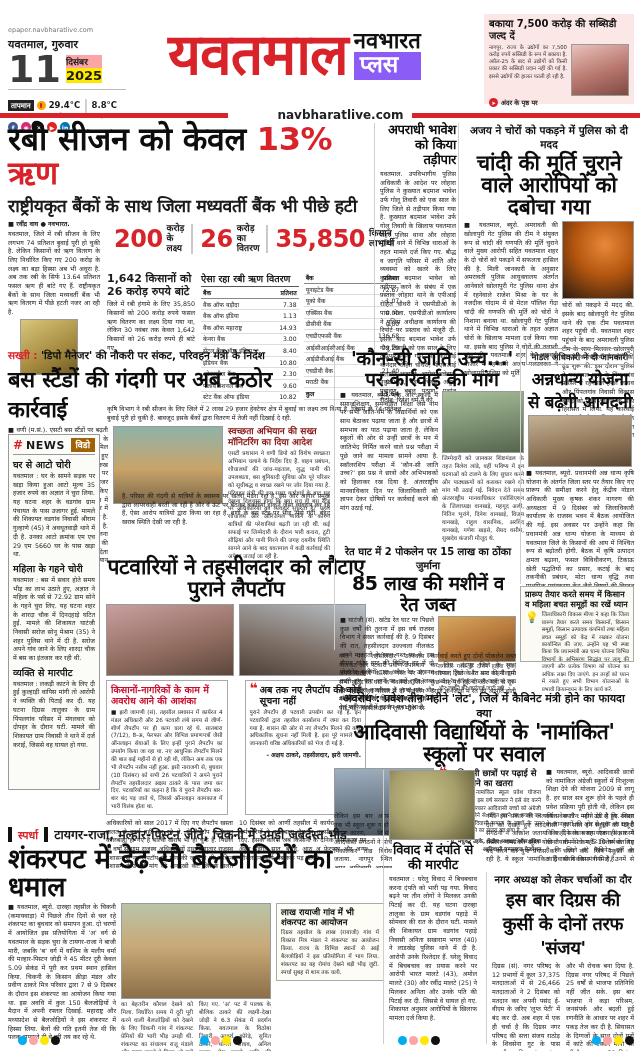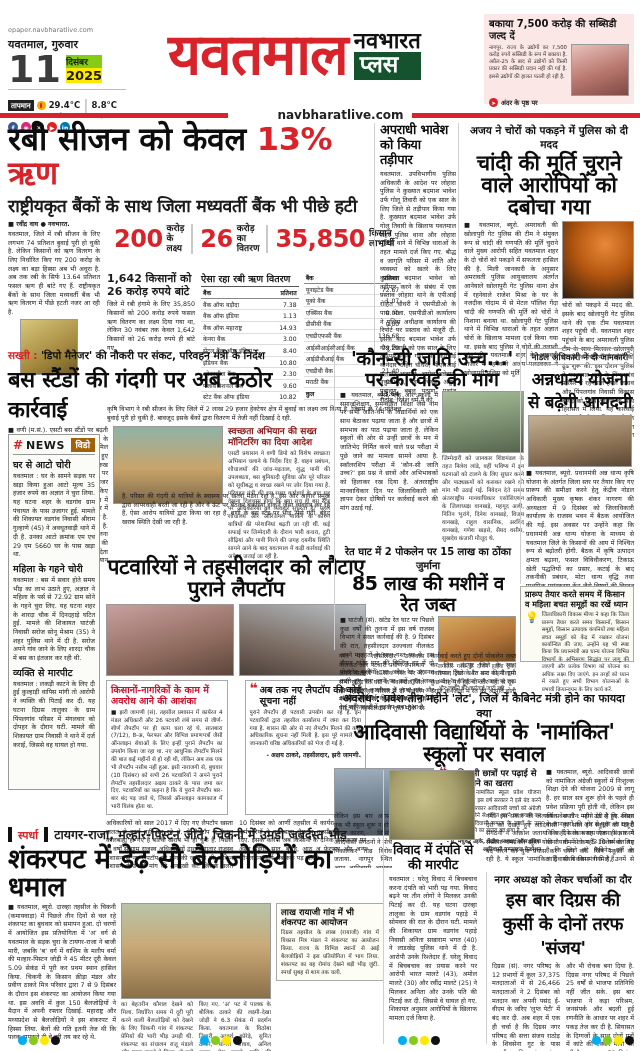--- a/index.html
+++ b/index.html
@@ -29,21 +29,21 @@
   .tval{font-size:8.5px;font-weight:800;}
   .tsub{font-size:5px;color:#666;display:block;text-align:center;}
   .tsep{color:#bbb;}
   .social{display:flex;gap:3px;margin-top:4px;}
   .sic{width:10px;height:10px;border-radius:50%;color:#fff;font-size:6px;font-weight:700;
        display:flex;align-items:center;justify-content:center;}
   .mh-title{position:absolute;left:168px;top:26px;width:300px;display:flex;align-items:center;}
   .title-red{font-size:57px;font-weight:800;color:#d8232a;line-height:1;letter-spacing:-1px;}
   .brand{display:flex;flex-direction:column;margin-left:6px;}
   .brand-top{font-size:22px;font-weight:800;color:#111;line-height:1.05;}
-  .brand-bottom{font-size:23px;font-weight:800;color:#fff;background:#14532d;padding:0 6px 2px;line-height:1.1;}
+  .brand-bottom{font-size:23px;font-weight:800;color:#fff;background:#8b5cf6;padding:0 6px 2px;line-height:1.1;}
   .promo{position:absolute;left:484px;top:14px;width:150px;height:90px;background:#fbe7e5;padding:4px 5px;}
   .promo-title{font-size:10px;font-weight:800;color:#111;line-height:1.15;}
   .promo-row{display:flex;gap:4px;margin-top:3px;}
   .promo-body{font-size:5.3px;line-height:1.35;text-align:justify;color:#333;margin:0;flex:1;}
   .promo-photo{width:58px;height:52px;background:linear-gradient(160deg,#e9c2bb 0%,#b7766d 55%,#7d4a44 100%);}
   .promo-footer{display:flex;align-items:center;gap:3px;font-size:6.5px;font-weight:700;margin-top:2px;}
   .arr{width:9px;height:9px;border-radius:50%;background:#d8232a;color:#fff;font-size:5.5px;
        display:flex;align-items:center;justify-content:center;}
   
   .rulebar{position:absolute;left:0;top:108px;width:640px;display:flex;align-items:center;gap:8px;}
@@ -81,21 +81,21 @@
   .newsch{font-weight:800;font-size:11px;letter-spacing:0.5px;}
   .vido{background:#a16207;color:#fff;font-size:9px;font-weight:700;padding:0 5px 1px;margin-left:auto;}
   .nitem-t{font-size:9.5px;font-weight:800;margin:3px 0 1px;}
   .spardha{display:flex;align-items:center;gap:6px;}
   .sp-tag{border-left:4px solid #111;border-right:4px solid #111;color:#d8232a;
           font-weight:800;font-size:11px;padding:0 6px;}
   .sp-kick{font-size:12.5px;font-weight:700;}
   .h28{font-size:27px;line-height:1.02;}
   .cmyk{position:absolute;display:flex;gap:2px;}
   .dot{width:9px;height:9px;border-radius:50%;}
-  .c{background:#00aeef}.m{background:#84cc16}.y{background:#ffe800}.k{background:#111}
+  .c{background:#00aeef}.m{background:#fca5a5}.y{background:#ffe800}.k{background:#111}
   .cap{font-size:5.6px;line-height:1.3;color:#333;text-align:justify;}
   .cols2{column-count:2;column-gap:6px;}
 </style>
 </head>
 <body>
 
 <div class="page">
 
   <header class="masthead">
     <div class="abs" style="left:8px;top:26px;width:150px;">
@@ -283,21 +283,21 @@
                 </table>
             </div>
           </div>
         </div>
         <p class="bt" style="margin:2px 0 0;">कृषि विभाग ने रबी सीजन के लिए जिले में 2 लाख 29 हजार हेक्टेयर क्षेत्र में बुवाई का लक्ष्य तय किया है, जिसमें से 74 प्रतिशत बुवाई पूरी हो चुकी है. बावजूद इसके बैंकों द्वारा वितरण में तेजी नहीं दिखाई दे रही.</p>
       </div>
     </div>
   </section>
 
   <section class="abs vline" style="left:374px;top:123px;width:82px;height:243px;padding-left:5px;">
-    <h2 class="hl h13" style="margin:0 0 2px;">अपराधी भावेश को किया तड़ीपार</h2>
+    <h2 class="hl h13" style="margin:0 0 2px;text-align:right;">अपराधी भावेश को किया तड़ीपार</h2>
     <p class="bt" style="margin:0;">यवतमाल. उपविभागीय पुलिस अधिकारी के आदेश पर लोहारा पुलिस ने कुख्यात बदमाश भावेश उर्फ गोलू तिवारी को एक साल के लिए जिले से तड़ीपार किया गया है. कुख्यात बदमाश भावेश उर्फ गोलू तिवारी के खिलाफ यवतमाल शहर पुलिस थाना और लोहारा पुलिस थाने में विभिन्न धाराओं के तहत मामले दर्ज किए गए. बौद्ध व जागृति परिसर में शांति और व्यवस्था को खतरे के लिए कुख्यात बदमाश भावेश को तड़ीपार करने के संबंध में एक प्रस्ताव लोहारा थाने के एपीआई रोहित चौधरी ने एसपीडीओ के पास भेजा. एसपीडीओ कार्यालय ने पुलिस अधीक्षक कार्यालय की रिपोर्ट पर प्रस्ताव को मंजूरी दी. इसके बाद बदमाश भावेश उर्फ गोलू तिवारी को एक साल के लिए तड़ीपार किया गया. यह कार्रवाई थानेदार रोहित चौधरी, पीएसआई गजानन अजमीरे, अमोल अन्नेवार, नकुल हेडे, पवन चिवंडे, अतुल पवाहण, बबलू पठाण, प्रशांत राठोड़, रितेश धर्मे ने की.</p>
   </section>
 
   <section class="abs vline" style="left:458px;top:123px;width:176px;height:243px;padding-left:5px;">
     <div class="kick kline" style="text-align:center;">अजय ने चोरों को पकड़ने में पुलिस को दी मदद</div>
     <h2 class="hl h22" style="margin:1px 0 3px;text-align:center;">चांदी की मूर्ति चुराने वाले आरोपियों को दबोचा गया</h2>
     <div style="display:flex;gap:4px;">
       <p class="bt" style="margin:0;flex:1;">■ यवतमाल, ब्यूरो. अमरावती की खोलापुरी गेट पुलिस की टीम ने संयुक्त रूप से चांदी की गणपति की मूर्ति चुराने वाले मुख्य आरोपी सहित यवतमाल शहर के दो चोरों को पकड़ने में सफलता हासिल की है. मिली जानकारी के अनुसार अमरावती पुलिस आयुक्तालय अंतर्गत आनेवाले खोलापुरी गेट पुलिस थाना क्षेत्र में रहनेवाले राजेश मिश्रा के घर के नजदीक गोदाम में से मेटल पॉलिश गेंदा चांदी की गणपति की मूर्ति को चोरों ने निशाना बनाया था. खोलापुरी गेट पुलिस थाने में विभिन्न धाराओं के तहत अज्ञात चोरों के खिलाफ मामला दर्ज किया गया था. इसके बाद पुलिस ने चोरों की तलाशी शुरू की. यवतमाल शहर के आठवड़ी बाजार में रहनेवाले अजय पलटवकर ने खोलापुरी पुलिस को मूर्ति</p>
       <div style="width:72px;flex:none;">
         <div class="photo" style="width:72px;height:78px;background:radial-gradient(circle at 60% 30%,#e8893a 0%,#b4560f 45%,#2e1c10 100%);"></div>

